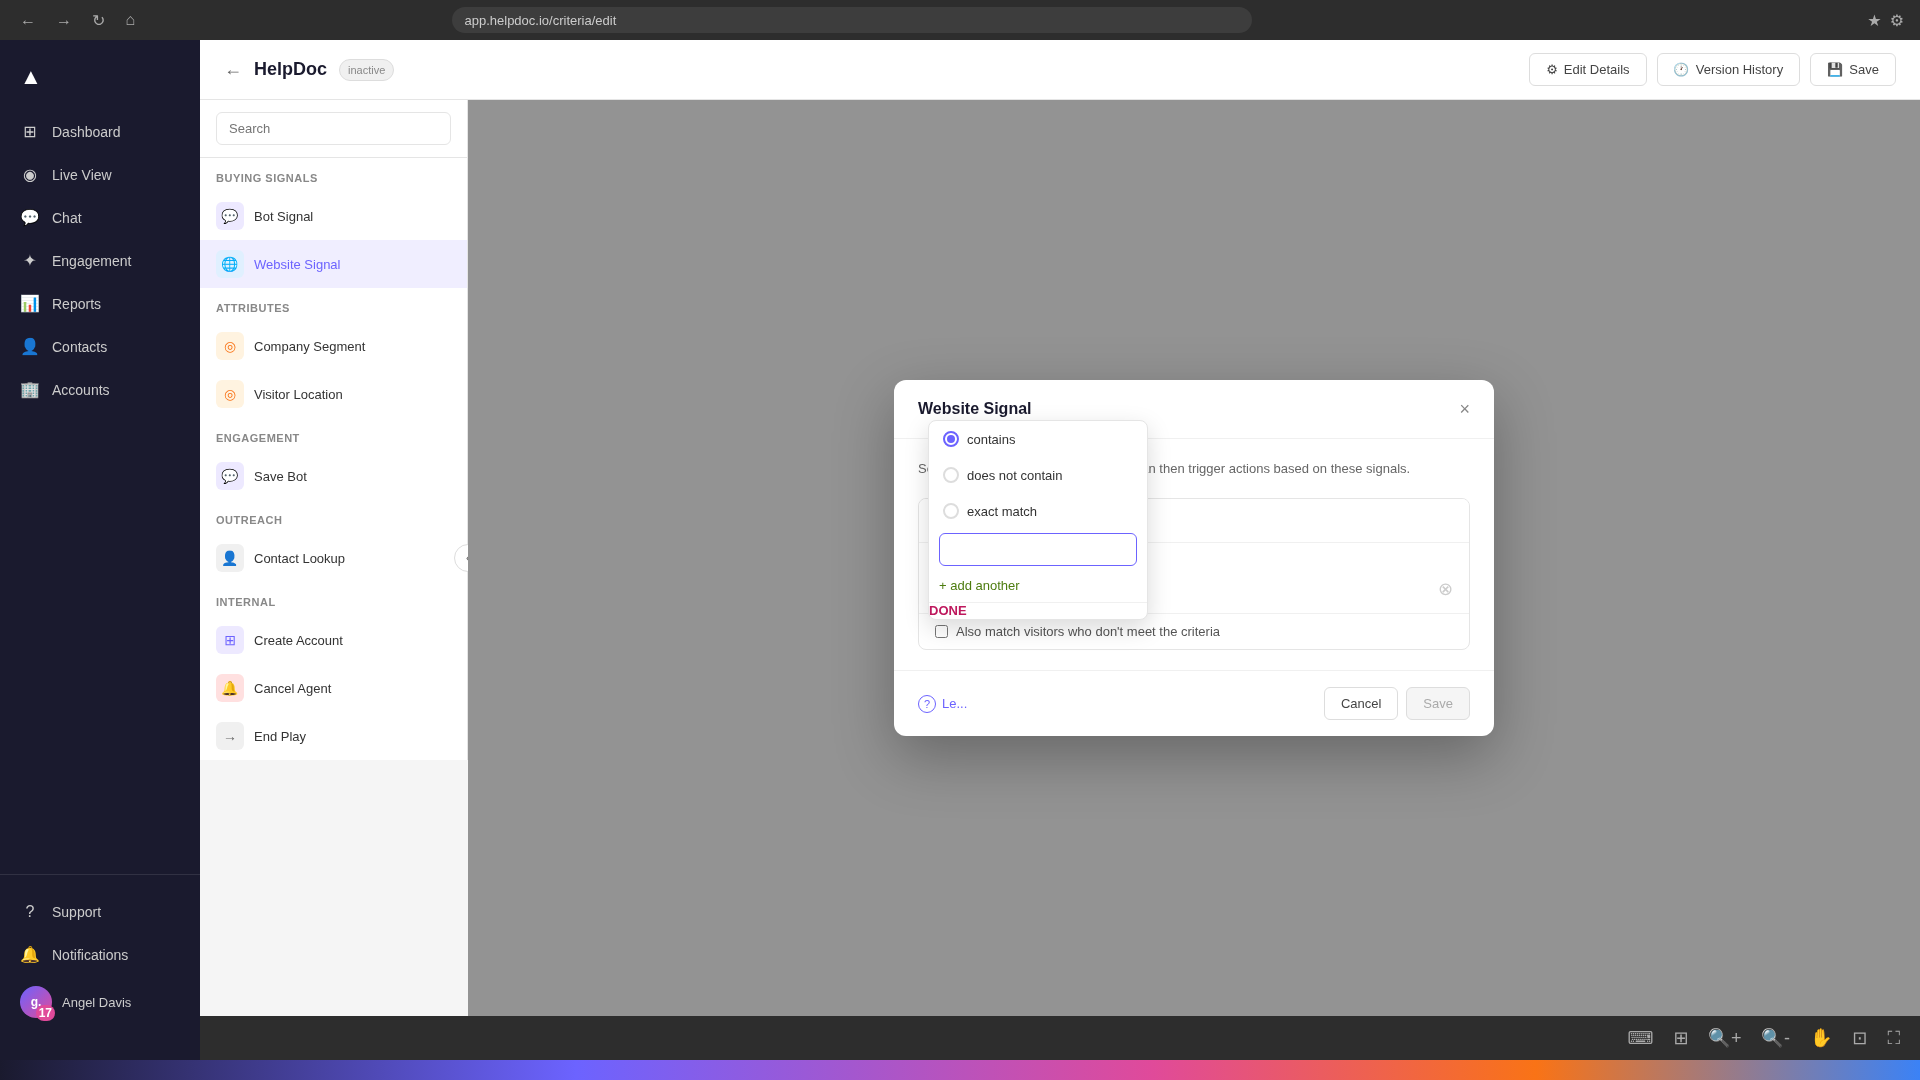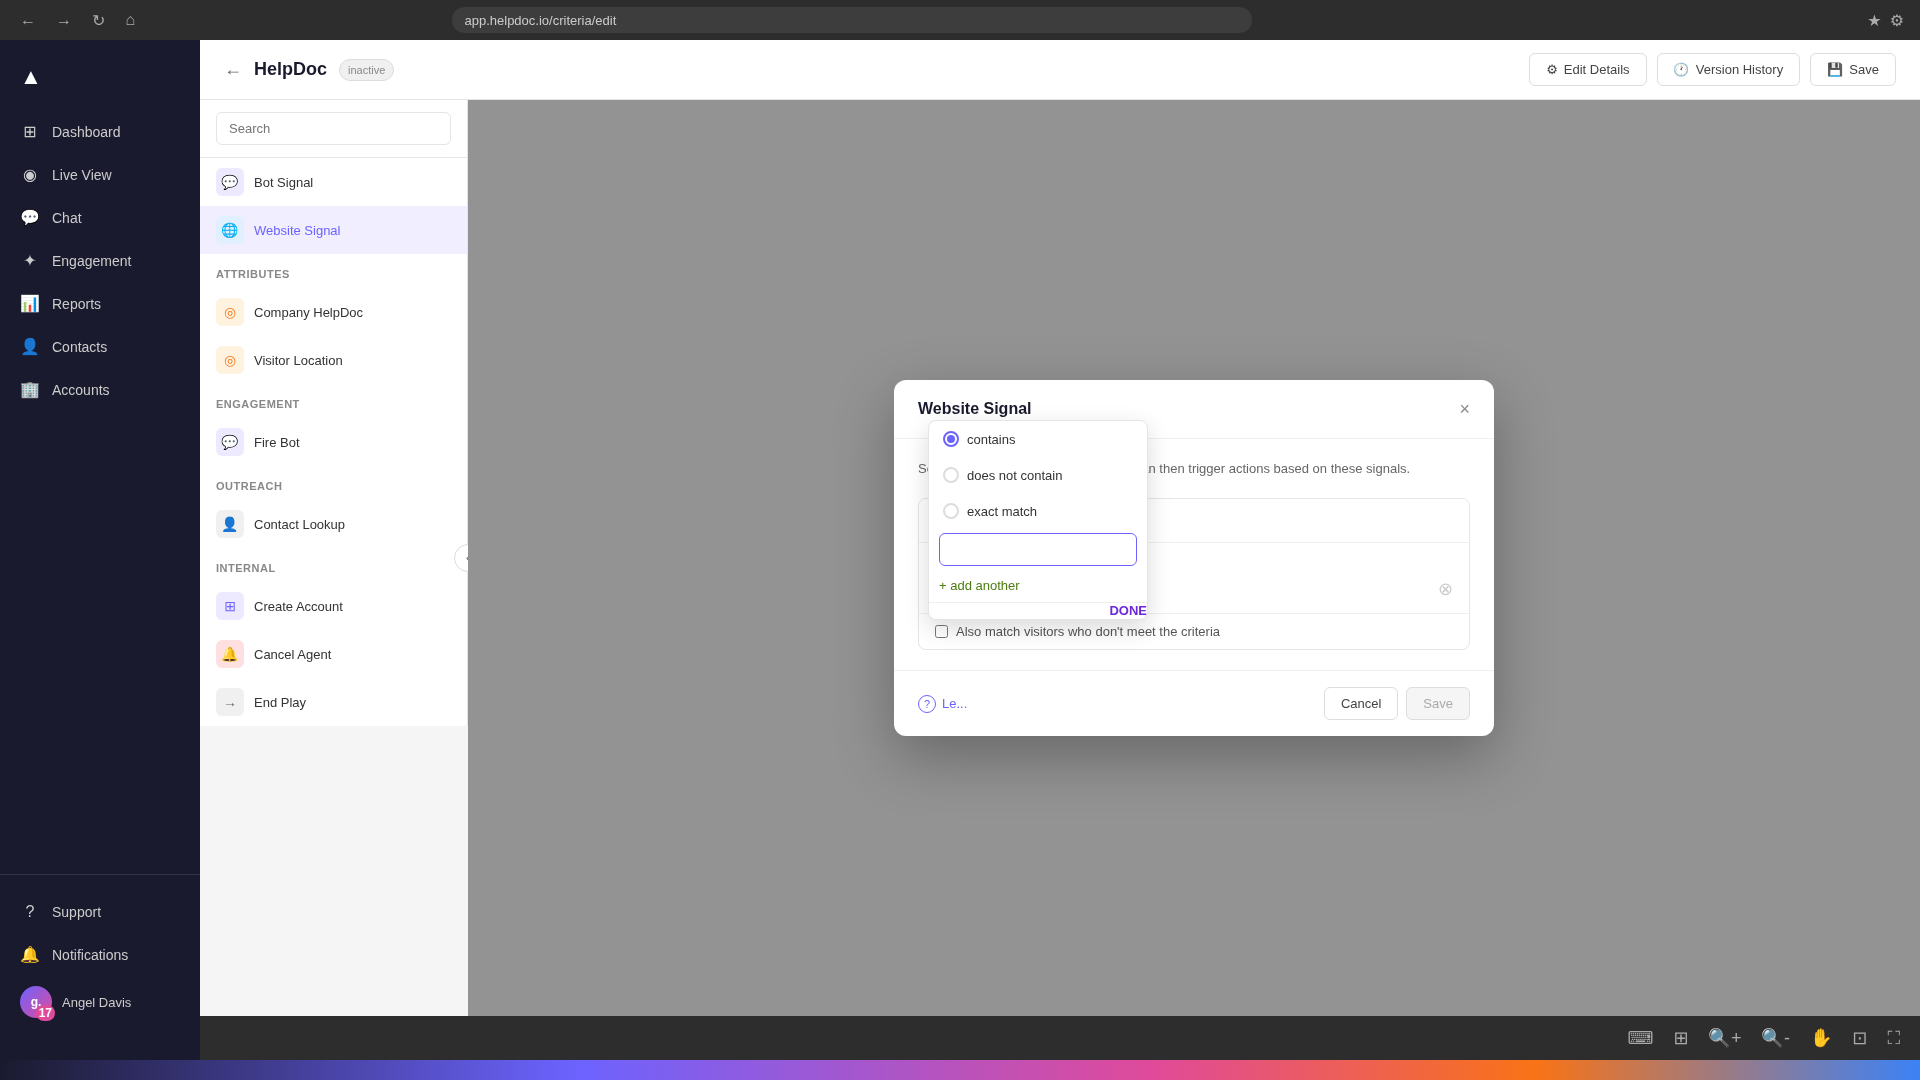--- a/index.html
+++ b/index.html
@@ -470,23 +470,23 @@
       color: #4d7c0f;
       cursor: pointer;
     }
     .dropdown-done {
       width: 100%;
       border: none;
       border-top: 1px solid #f0f0f0;
       background: none;
       font-size: 13px;
       font-weight: 600;
-      color: #6d28d9;
-      cursor: pointer;
-      text-align: right;
+      color: #be185d;
+      cursor: pointer;
+      text-align: left;
     }
 
     
     .bottom-toolbar {
       height: 44px;
       background: #2d2d2d;
       display: flex;
       align-items: center;
       justify-content: flex-end;
       padding: 0 16px;
@@ -603,43 +603,44 @@
     </div>
 
     <div class="content-area">
 
       <div class="left-panel-wrapper">
         <div class="left-panel">
           <div class="search-box">
             <input class="search-input" type="text" placeholder="Search" style="">
           </div>
 
+          <div class="panel-section-label">BUYING SIGNALS</div>
           <div class="panel-item">
             <div class="panel-item-icon icon-purple">💬</div>
             <span>Bot Signal</span>
           </div>
           <div class="panel-item active">
             <div class="panel-item-icon icon-blue">🌐</div>
             <span>Website Signal</span>
           </div>
 
           <div class="panel-section-label">ATTRIBUTES</div>
           <div class="panel-item">
             <div class="panel-item-icon icon-orange">◎</div>
-            <span>Company HelpDoc</span>
+            <span>Company Segment</span>
           </div>
           <div class="panel-item">
             <div class="panel-item-icon icon-orange">◎</div>
             <span>Visitor Location</span>
           </div>
 
           <div class="panel-section-label">ENGAGEMENT</div>
           <div class="panel-item">
             <div class="panel-item-icon icon-purple">💬</div>
-            <span>Fire Bot</span>
+            <span>Save Bot</span>
           </div>
 
           <div class="panel-section-label">OUTREACH</div>
           <div class="panel-item">
             <div class="panel-item-icon icon-gray">👤</div>
             <span>Contact Lookup</span>
           </div>
 
           <div class="panel-section-label">INTERNAL</div>
           <div class="panel-item">

